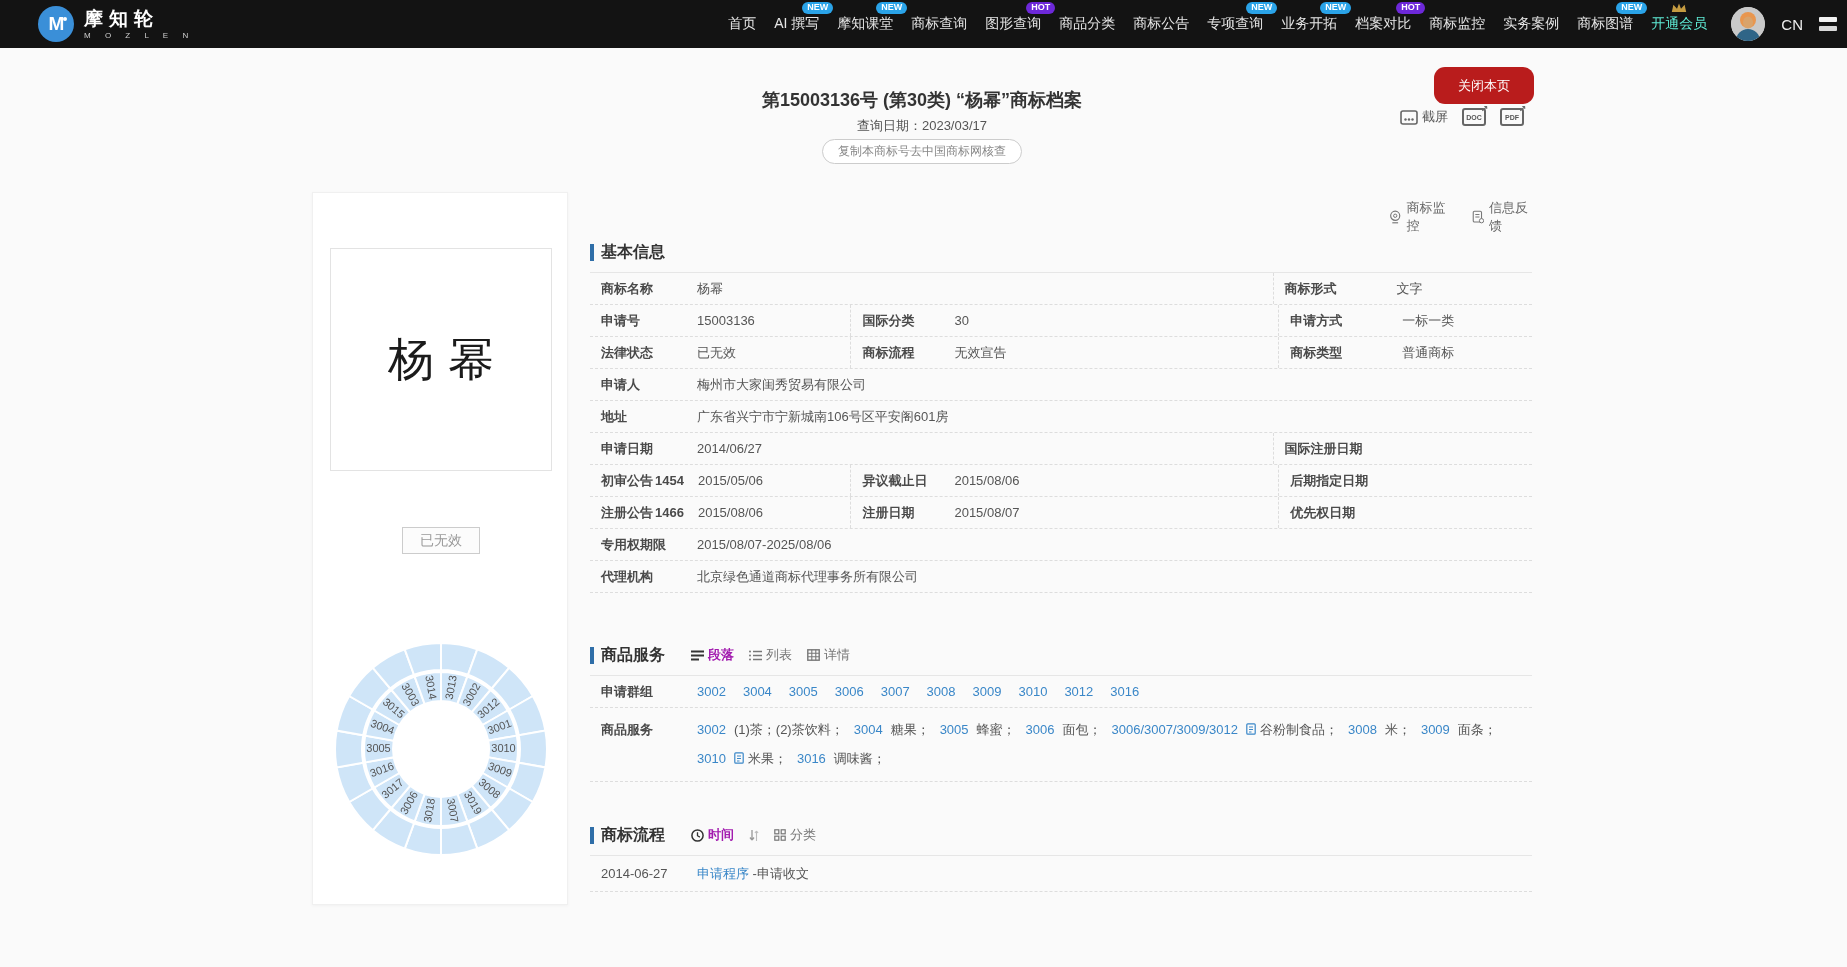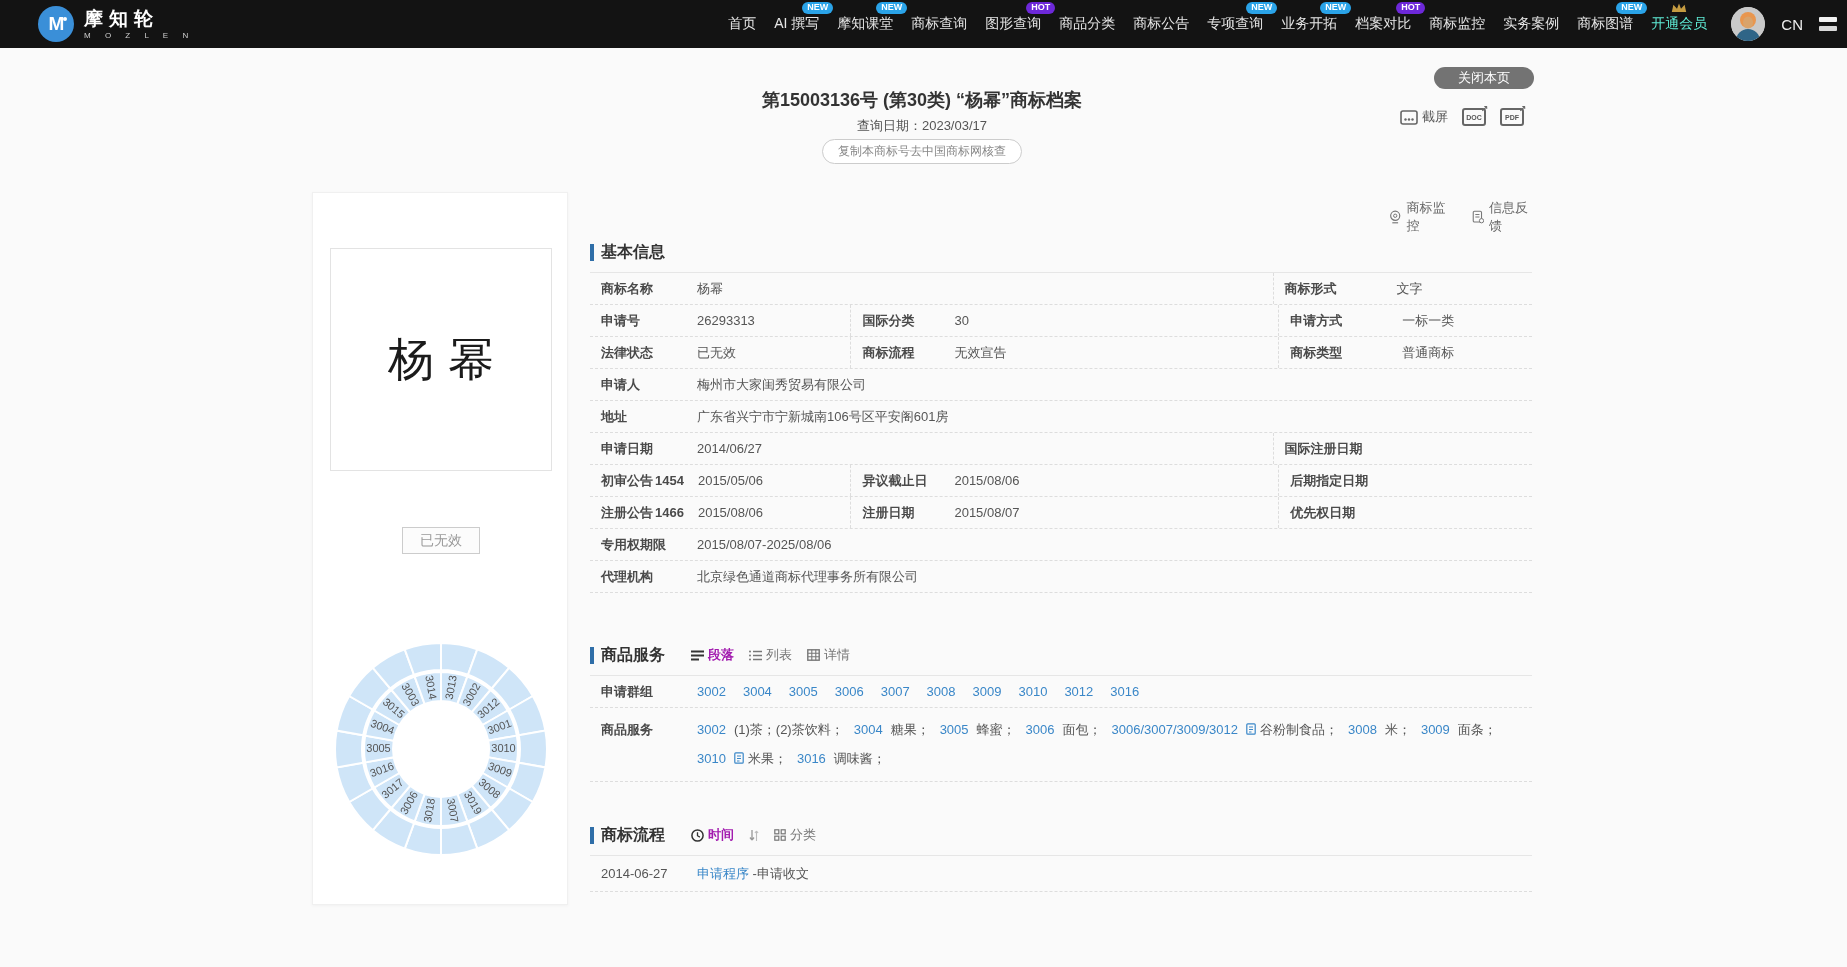--- a/index.html
+++ b/index.html
@@ -34,22 +34,22 @@
   .burger span:last-child { background:#d8d8d8; }
 
   
   .page-title { position:absolute; top:88px; left:312px; width:1220px; text-align:center;
     font-size:18px; font-weight:bold; color:#333; }
   .query-date { position:absolute; top:117px; left:312px; width:1220px; text-align:center;
     font-size:13px; color:#555; }
   .copy-pill { position:absolute; top:139px; left:312px; width:1220px; text-align:center; }
   .copy-pill span { display:inline-block; border:1px solid #ccc; border-radius:13px;
     padding:3px 15px; font-size:12px; color:#888; background:#fff; cursor:pointer; }
-  .close-btn { position:absolute; top:67px; left:1434px; width:100px; height:22px;
-    background:#737373; color:#fff; font-size:13px; border:none; border-radius:11px; cursor:pointer; }
+  .close-btn { position:absolute; top:67px; left:1434px; width:100px; height:37px;
+    background:#b91c1c; color:#fff; font-size:13px; border:none; border-radius:11px; cursor:pointer; }
   .tools { position:absolute; top:108px; left:1400px; width:132px; display:flex; align-items:center;
     gap:14px; color:#555; font-size:13px; }
   .tool { display:flex; align-items:center; gap:4px; cursor:pointer; }
   .docicon { position:relative; width:24px; height:18px; border:2px solid #666; border-radius:3px;
     font-size:7px; font-weight:bold; color:#555; display:flex; align-items:center; justify-content:center; background:#fafafa; }
   .docicon i { position:absolute; top:-6px; right:-4px; font-style:normal; font-size:9px; color:#666; }
   .mon-row { position:absolute; top:199px; left:1389px; width:143px; display:flex; gap:22px;
     color:#666; font-size:13px; }
   .mon-row .tool { gap:5px; }
 
@@ -289,21 +289,21 @@
             <span class="val">杨幂</span>
           </div>
           <div class="cell c3 vline">
             <span class="lbl">商标形式</span>
             <span class="val">文字</span>
           </div>
         </div>
         <div class="info-row">
           <div class="cell c1">
             <span class="lbl">申请号</span>
-            <span class="val">26293313</span>
+            <span class="val">15003136</span>
           </div>
           <div class="cell c2 vline">
             <span class="lbl">国际分类</span>
             <span class="val">30</span>
           </div>
           <div class="cell c3 vline">
             <span class="lbl">申请方式</span>
             <span class="val">一标一类</span>
           </div>
         </div>

